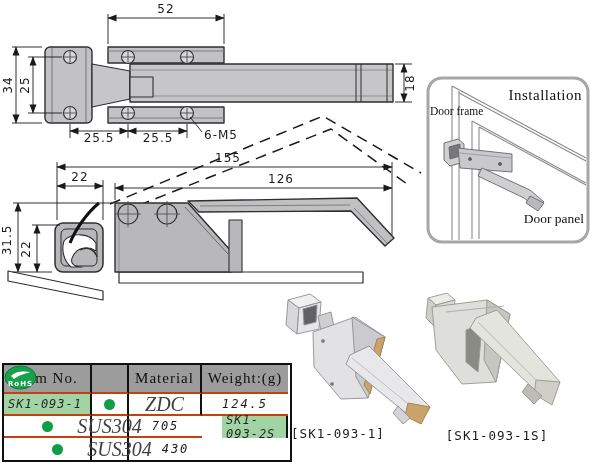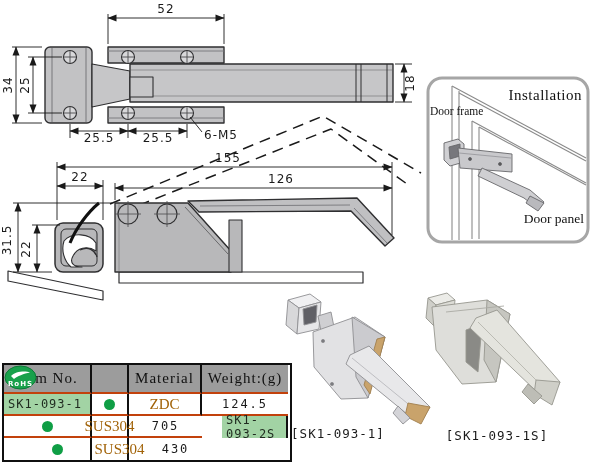--- a/index.html
+++ b/index.html
@@ -13,24 +13,24 @@
   #spec-table{position:absolute;left:2px;top:363px;width:286px;border:2px solid #101010;
               display:grid;grid-template-columns:88px 37px 73px 86px;grid-auto-rows:auto;
               background:#fff;box-sizing:content-box;}
   .cell{border-right:2px solid #101010;border-bottom:2px solid #c2410c;
         display:flex;align-items:center;justify-content:center;box-sizing:border-box;}
   .cell.last-col{border-right:none;}
   .cell.last-row{border-bottom:none;margin-left:20px;}
   .hcell{height:29px;background:#9c9c9c;
          font-family:"Liberation Serif","DejaVu Serif",serif;font-size:15px;color:#101010;
          letter-spacing:1px;}
-  .rcell{height:22px;font-size:13px;}
+  .rcell{height:22px;font-size:13px;font-style:italic;}
   .item-cell{background:#a2d3a4;justify-content:flex-start;padding-left:4px;
              font-family:"DejaVu Sans Mono",monospace;font-size:12px;color:#1f2a1f;letter-spacing:1px;}
-  .mat-cell{font-family:"Liberation Serif","DejaVu Serif",serif;font-size:15px;color:#a16207;}
+  .mat-cell{font-family:"Liberation Serif","DejaVu Serif",serif;font-size:20px;color:#404040;}
   .wt-cell{font-family:"DejaVu Sans Mono",monospace;font-size:12px;color:#1a1a1a;letter-spacing:2px;text-align:center;}
   .dot{width:11px;height:11px;border-radius:50%;background:#0f9e45;}
 </style>
 </head>
 <body>
 
 <div id="canvas">
 
 <svg width="600" height="468" viewBox="0 0 600 468">
   <defs>

